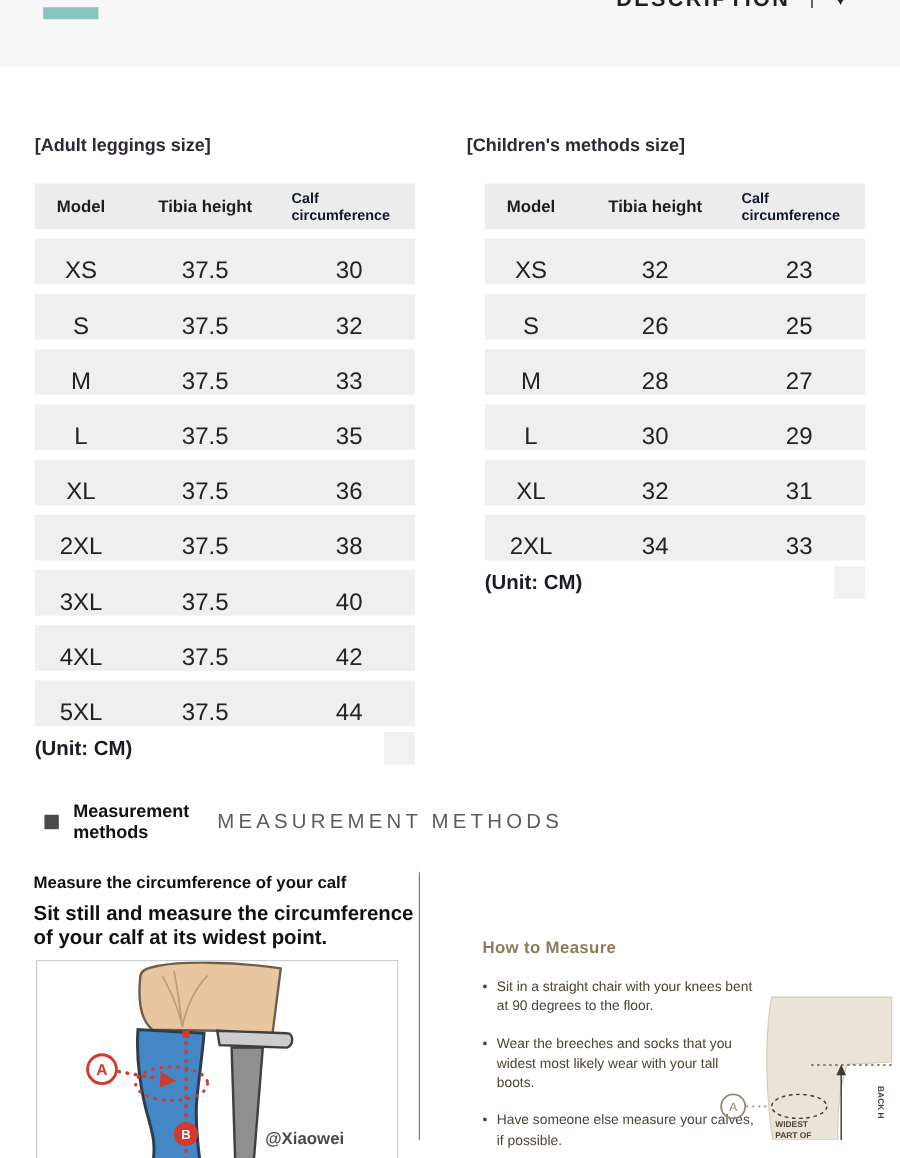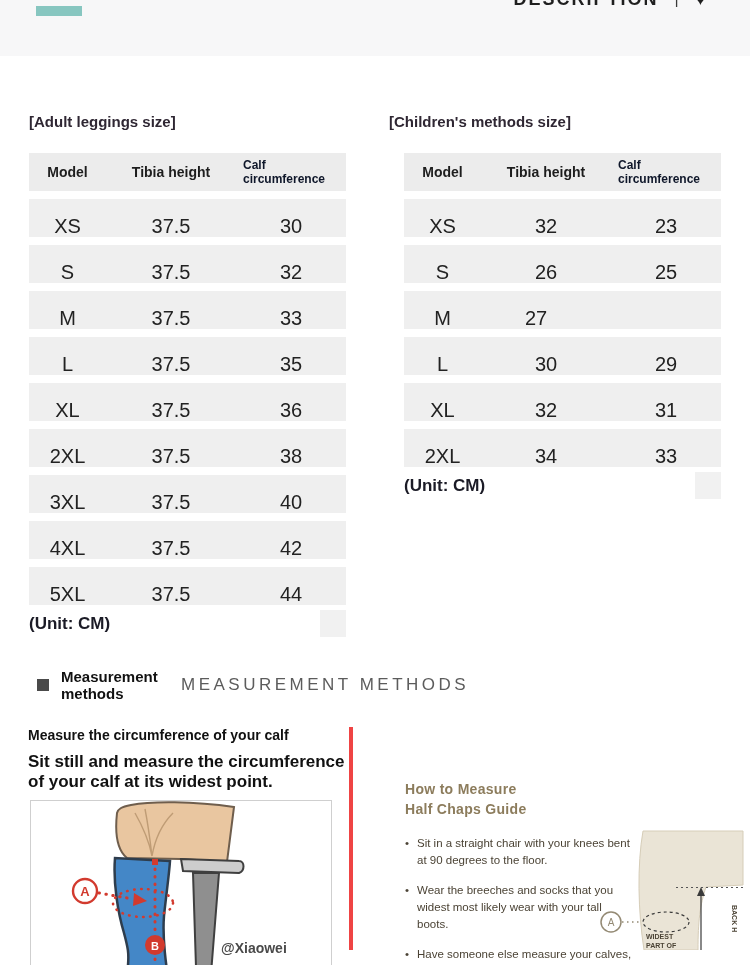--- a/index.html
+++ b/index.html
@@ -39,21 +39,21 @@
   .sec-title { margin-left:12px; width:102px; font-size:15px; font-weight:bold; color:#111111; line-height:1.15; }
   .sec-title-en { margin-left:18px; font-size:17px; letter-spacing:3.5px; color:#5c5c5c; }
 
   
   .bottom { display:flex; margin-top:24px; height:223px; }
   .b-left { width:349px; padding-left:28px; flex:0 0 auto; }
   .calf-heading { font-size:14px; font-weight:bold; color:#111111; }
   .calf-instruction { margin-top:9px; font-size:17px; font-weight:bold; color:#111111; line-height:1.2; width:330px; }
   .illus-box { margin-top:8px; margin-left:2px; width:302px; height:200px; border:1px solid #cfcfcf; background:#ffffff; }
 
-  .b-right { flex:1 1 auto; border-left:4px solid #ef4444; position:relative; padding:52px 0 0 52px; }
+  .b-right { flex:1 1 auto; border-left:1px solid #ef4444; position:relative; padding:52px 0 0 52px; }
   .guide-title { font-size:14px; font-weight:bold; color:#8c7c5c; line-height:1.45; letter-spacing:0.3px; }
   .bullets { margin-top:16px; width:230px; }
   .bullet { display:flex; margin-bottom:14px; font-size:11.5px; color:#4b4335; line-height:1.45; }
   .b-dot { width:12px; flex:0 0 auto; color:#4b4335; }
   .guide-illus { position:absolute; right:0; bottom:0; width:170px; height:125px; }
 </style>
 </head>
 <body>
 
 <div class="page">
@@ -157,20 +157,21 @@
             </div>
 
             <div class="t-row">
               <div class="t-cell c-model">S</div>
               <div class="t-cell c-height">26</div>
               <div class="t-cell c-circ">25</div>
             </div>
 
             <div class="t-row">
               <div class="t-cell c-model">M</div>
+              <div class="t-cell c-height">28</div>
               <div class="t-cell c-circ">27</div>
             </div>
 
             <div class="t-row">
               <div class="t-cell c-model">L</div>
               <div class="t-cell c-height">30</div>
               <div class="t-cell c-circ">29</div>
             </div>
 
             <div class="t-row">
@@ -230,21 +231,20 @@
           <text x="124" y="148.5" font-size="11" font-weight="bold" fill="#ffffff" text-anchor="middle">B</text>
 
           <text x="190" y="152" font-size="14" font-weight="bold" fill="#4a4a4a">@Xiaowei</text>
         </svg>
       </div>
     </div>
 
     <div class="b-right">
       <div class="guide-title">
         <div>How to Measure</div>
-        <div>Half Chaps Guide</div>
       </div>
 
       <div class="bullets">
 
           <div class="bullet">
             <span class="b-dot">•</span>
             <span>Sit in a straight chair with your knees bent at 90 degrees to the floor.</span>
           </div>
 
           <div class="bullet">

